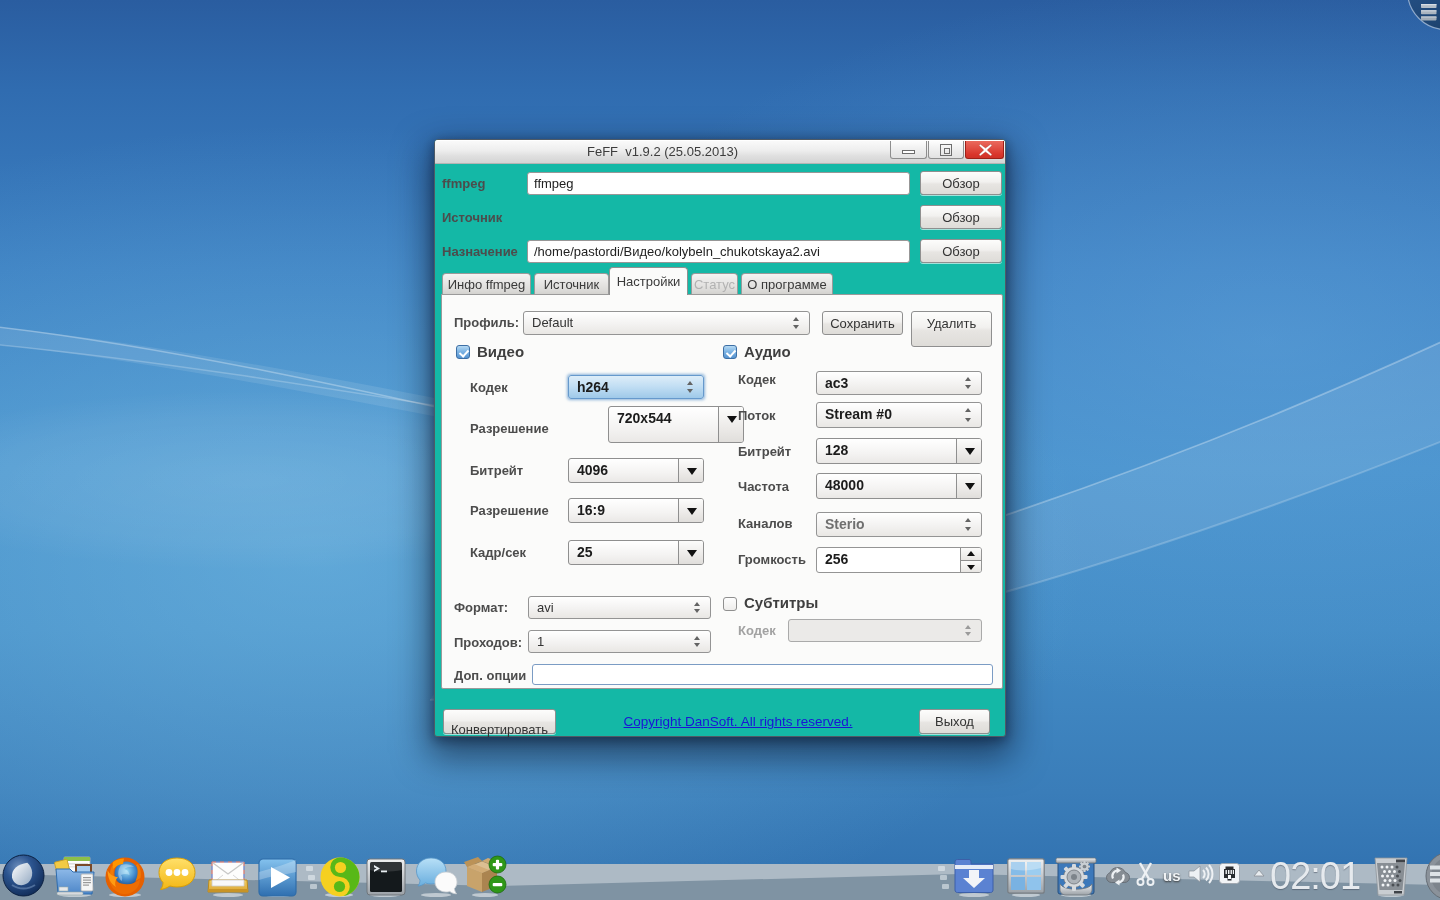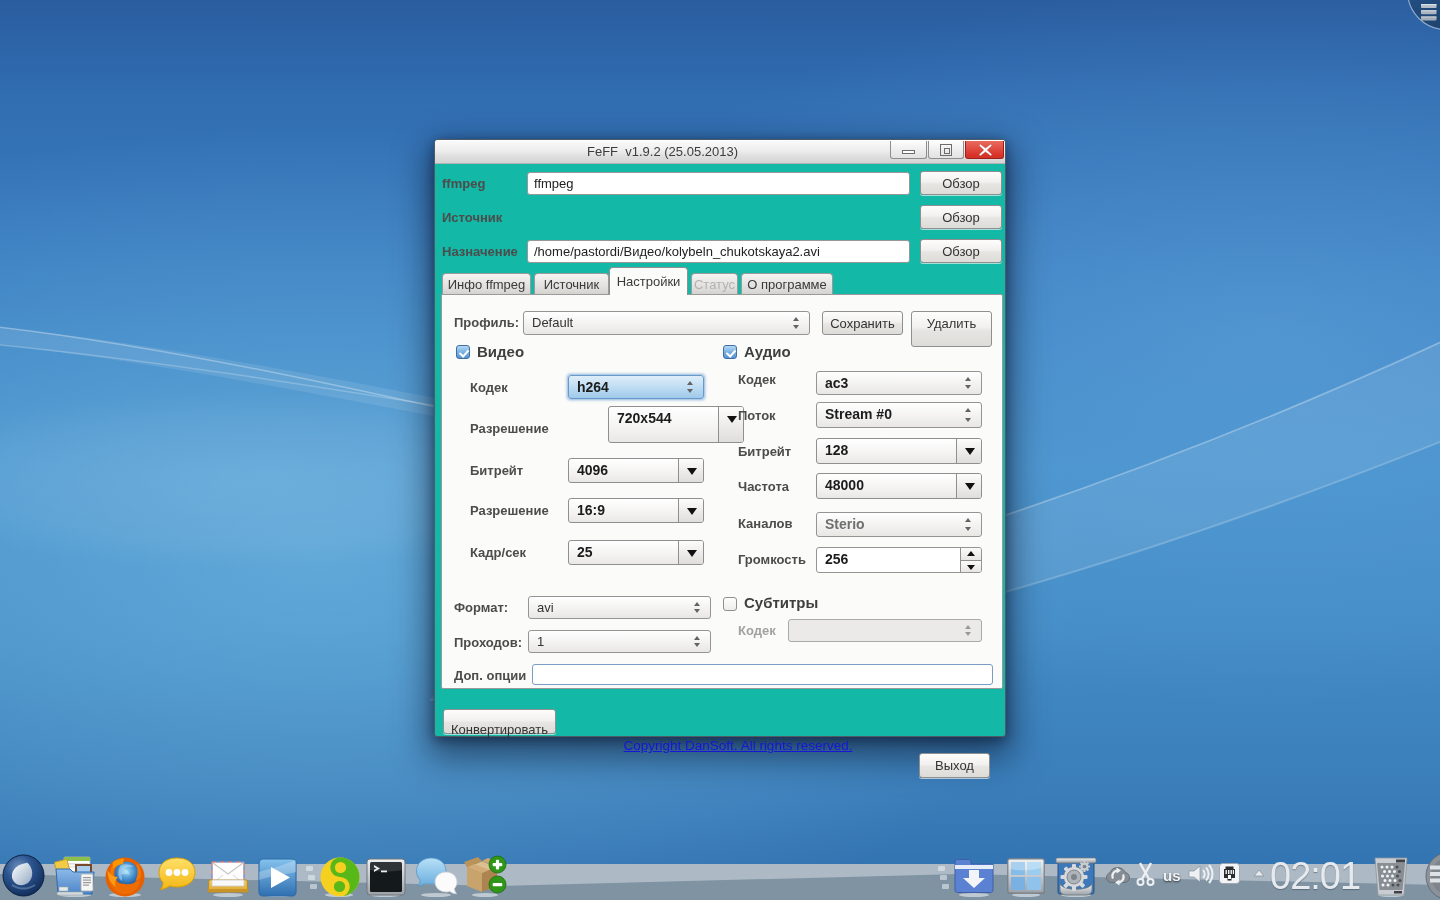--- a/index.html
+++ b/index.html
@@ -225,24 +225,24 @@
       <div class="spin dis" style="left:346px; top:324px; width:194px; height:23px;">
           <i class="ar"></i>
         </div>
       <div class="lbl" style="left:12px; top:340px;">Проходов:</div>
       <div class="spin rw" style="left:86px; top:335px; width:183px; height:23px;">1<i class="ar"></i></div>
       <div class="lbl" style="left:12px; top:373px;">Доп. опции</div>
       <div class="entry" style="left:90px; top:369px; width:461px; height:21px; border-color:#7b9cc4;"></div>
     </div>
 
     <div class="btn" style="left:8px; top:569px; width:113px; height:25px; padding-top:12px;">Конвертировать</div>
-    <div class="abs" style="left:0; top:572px; width:606px; text-align:center;margin-top:24px;">
+    <div class="abs" style="left:0; top:572px; width:606px; text-align:center;">
       <span style="font-size:13.5px; color:#1a15d6; text-decoration:underline;">Copyright DanSoft. All rights reserved.</span>
     </div>
-    <div class="btn" style="left:484px; top:569px; width:71px; height:25px; padding-top:4px;margin-top:44px;">Выход</div>
+    <div class="btn" style="left:484px; top:569px; width:71px; height:25px; padding-top:4px;">Выход</div>
   </div>
 
   <div id="bar">
     <svg class="band" width="1440" height="36" viewBox="0 0 1440 36">
       <polygon points="0,0 1440,0 1440,21 960,10 500,22 0,10" fill="rgba(188,199,208,0.75)"></polygon>
     </svg>
   </div>
 
   <svg class="abs" style="left:0; top:848px;" width="1440" height="52" viewBox="0 0 1440 52">
     <defs>

